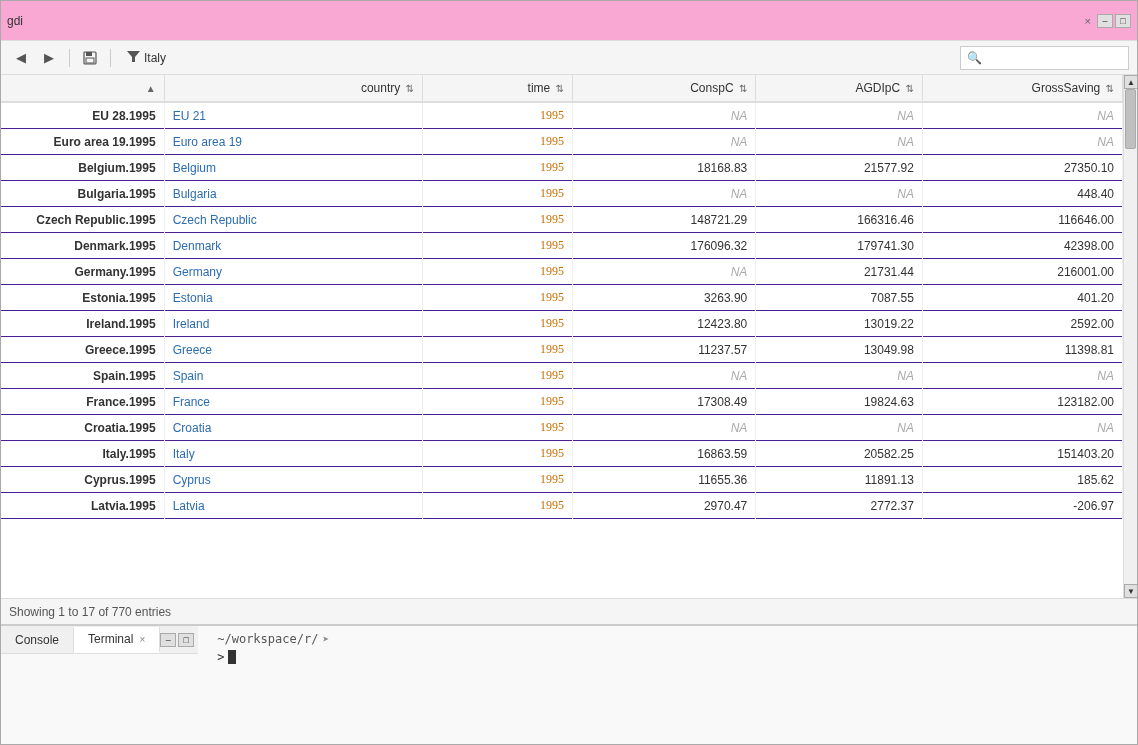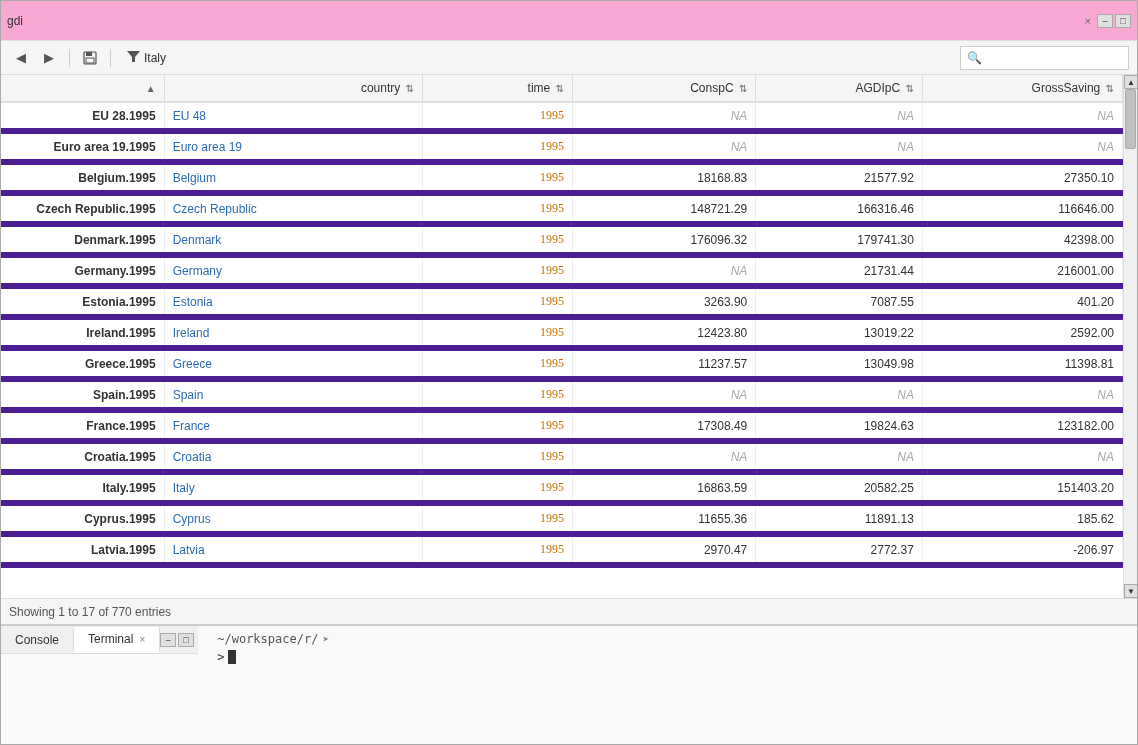--- a/index.html
+++ b/index.html
@@ -40,21 +40,21 @@
     th .sort-indicator { font-size: 10px; color: #666; margin-left: 2px; }
     th:first-child { width: 40px; }
     
     .col-rownum { width: 40px; text-align: right; }
     .col-country { width: 155px; }
     .col-time { width: 90px; }
     .col-conspc { width: 110px; }
     .col-agdipc { width: 100px; }
     .col-grosssaving { width: 120px; }
 
-    tbody tr { border-bottom: 6px solid #4c1d95; margin-left: 16px; }
+    tbody tr { border-bottom: 1px solid #4c1d95; margin-left: 16px; }
     td { padding: 5px 8px; font-size: 12px; border-right: 1px solid #eee; }
     
     .td-rowname { text-align: right; font-weight: bold; color: #333; }
     .td-country { color: #2c6cb0; }
     .td-time { text-align: right; color: #c87000; font-family: Liberation Serif, serif; }
     .td-num { text-align: right; color: #333; }
     .td-na { text-align: right; color: #aaa; font-style: italic; }
 
     
     .status-bar { height: 26px; background: #f5f5f5; border-top: 1px solid #ddd; display: flex; align-items: center; padding: 0 8px; font-size: 12px; color: #555; }
@@ -141,41 +141,49 @@
             </th>
             <th class="col-grosssaving">
               <span>GrossSaving</span>
               <span class="sort-indicator">⇅</span>
             </th>
           </tr>
         </thead>
         <tbody id="table-body">
         <tr>
               <td class="td-rowname">EU 28.1995</td>
-              <td class="td-country">EU 48</td>
+              <td class="td-country">EU 21</td>
               <td class="td-time">1995</td>
               <td class="td-na">NA</td>
               <td class="td-na">NA</td>
               <td class="td-na">NA</td>
             </tr>
             <tr>
               <td class="td-rowname">Euro area 19.1995</td>
               <td class="td-country">Euro area 19</td>
               <td class="td-time">1995</td>
               <td class="td-na">NA</td>
               <td class="td-na">NA</td>
               <td class="td-na">NA</td>
             </tr>
             <tr>
               <td class="td-rowname">Belgium.1995</td>
               <td class="td-country">Belgium</td>
               <td class="td-time">1995</td>
               <td class="td-num">18168.83</td>
               <td class="td-num">21577.92</td>
               <td class="td-num">27350.10</td>
+            </tr>
+            <tr>
+              <td class="td-rowname">Bulgaria.1995</td>
+              <td class="td-country">Bulgaria</td>
+              <td class="td-time">1995</td>
+              <td class="td-na">NA</td>
+              <td class="td-na">NA</td>
+              <td class="td-num">448.40</td>
             </tr>
             <tr>
               <td class="td-rowname">Czech Republic.1995</td>
               <td class="td-country">Czech Republic</td>
               <td class="td-time">1995</td>
               <td class="td-num">148721.29</td>
               <td class="td-num">166316.46</td>
               <td class="td-num">116646.00</td>
             </tr>
             <tr>

